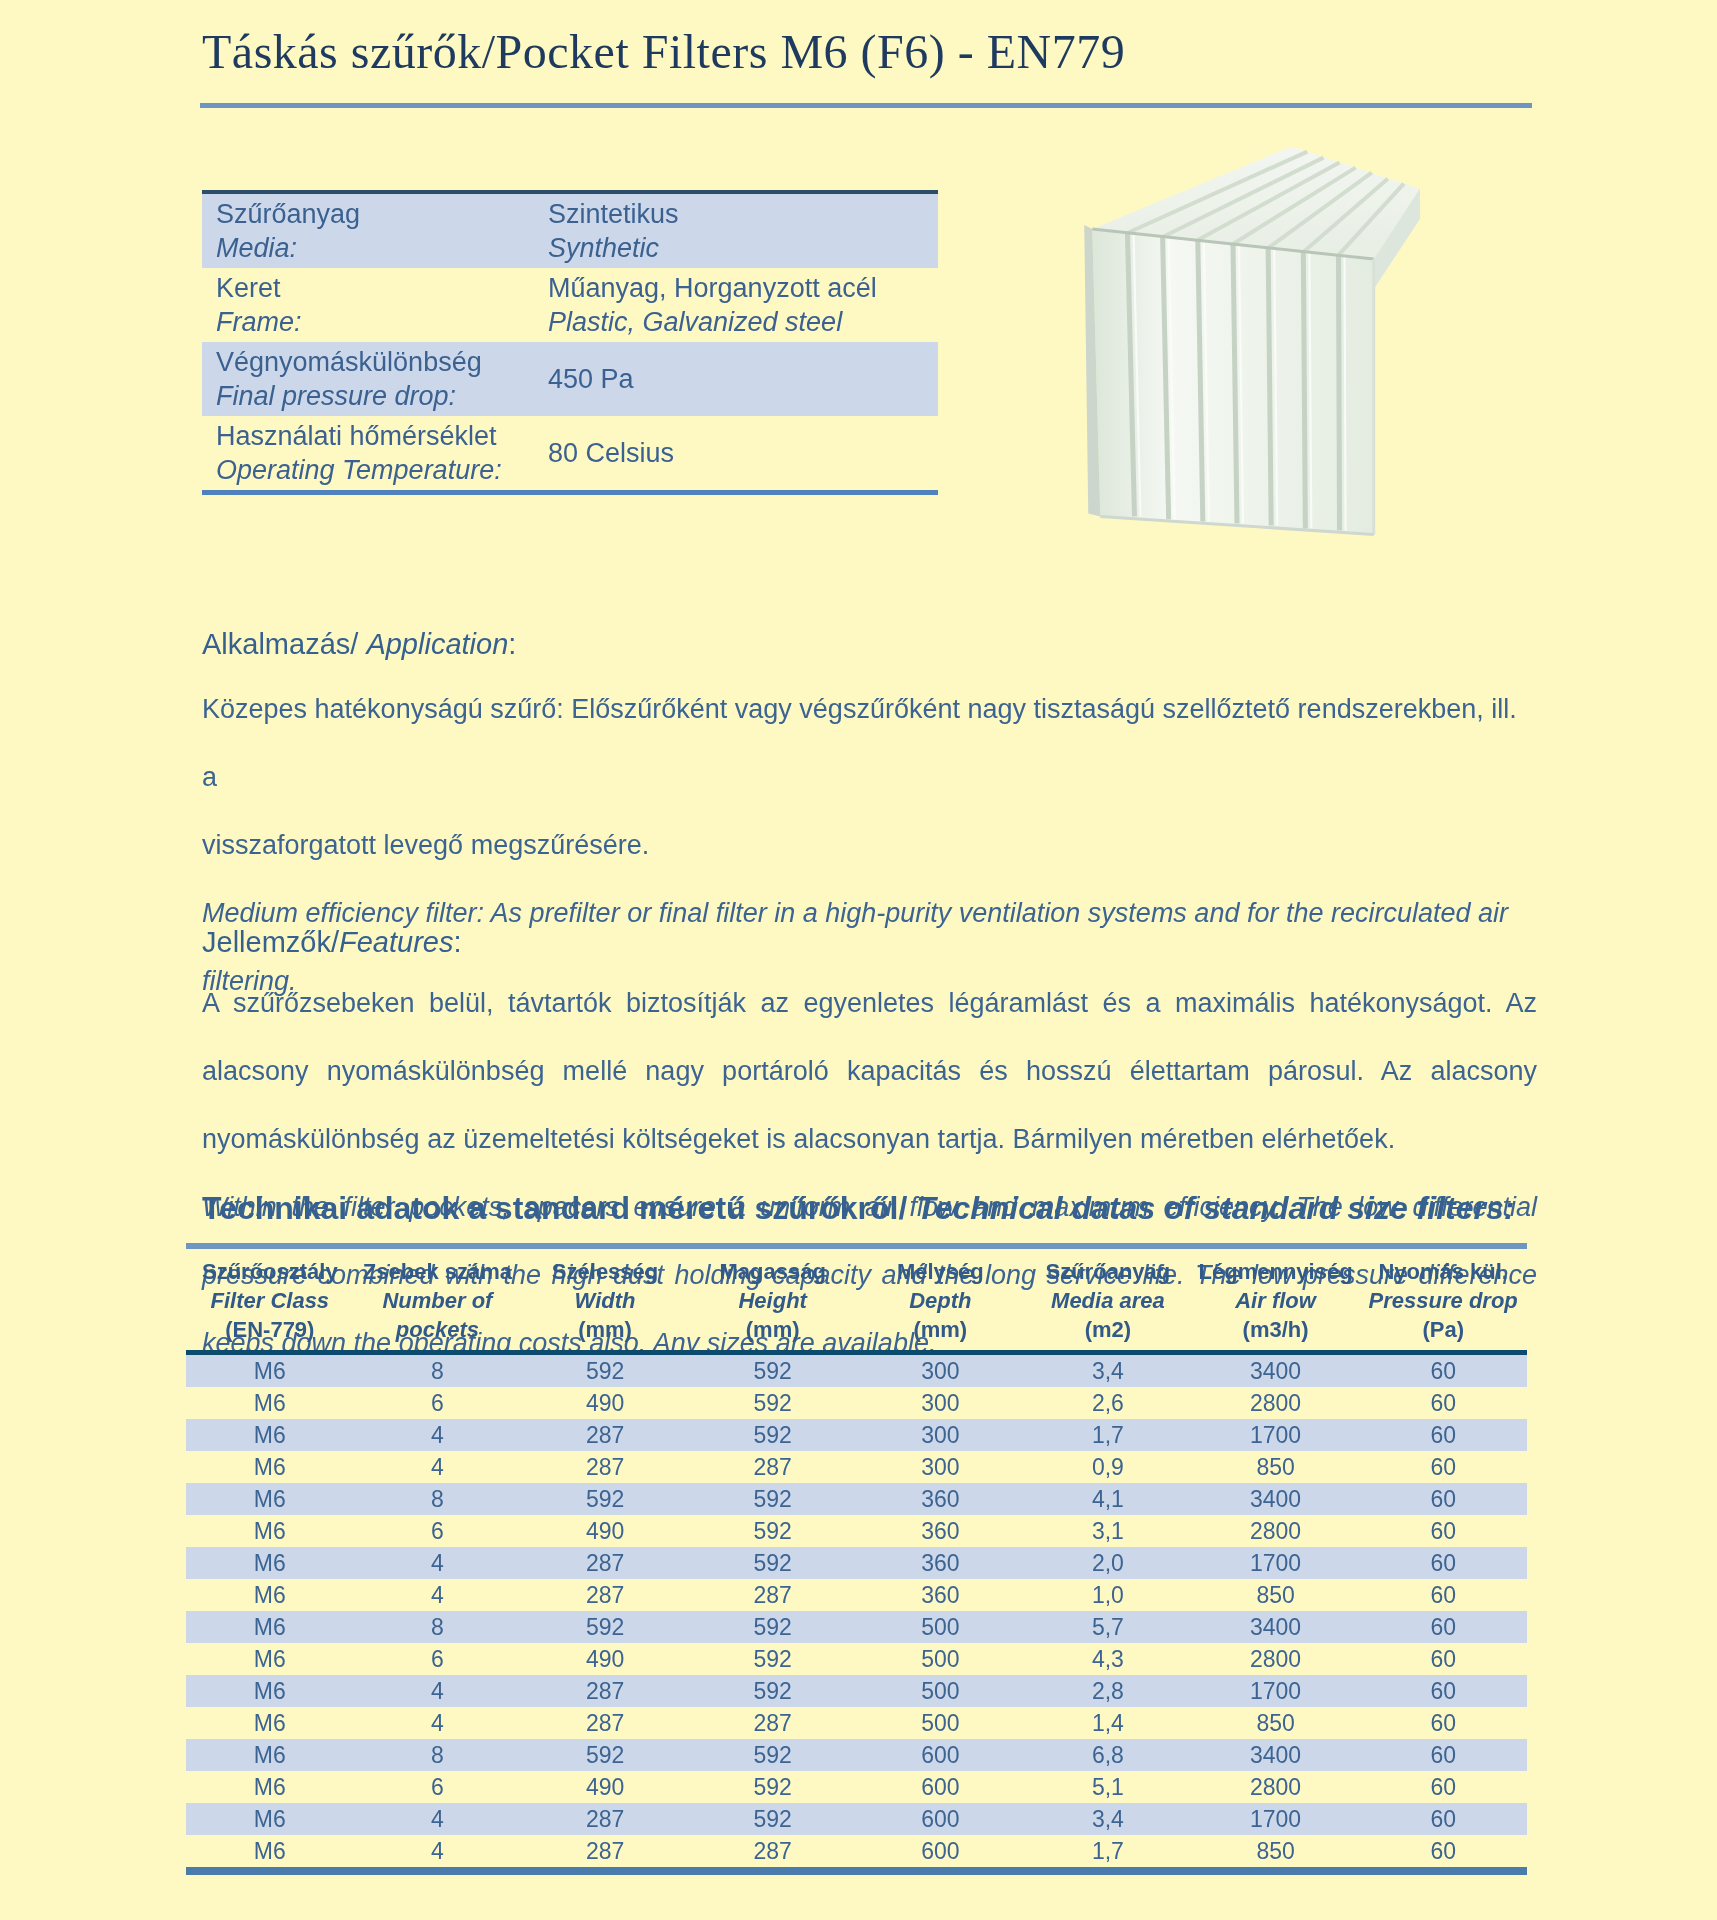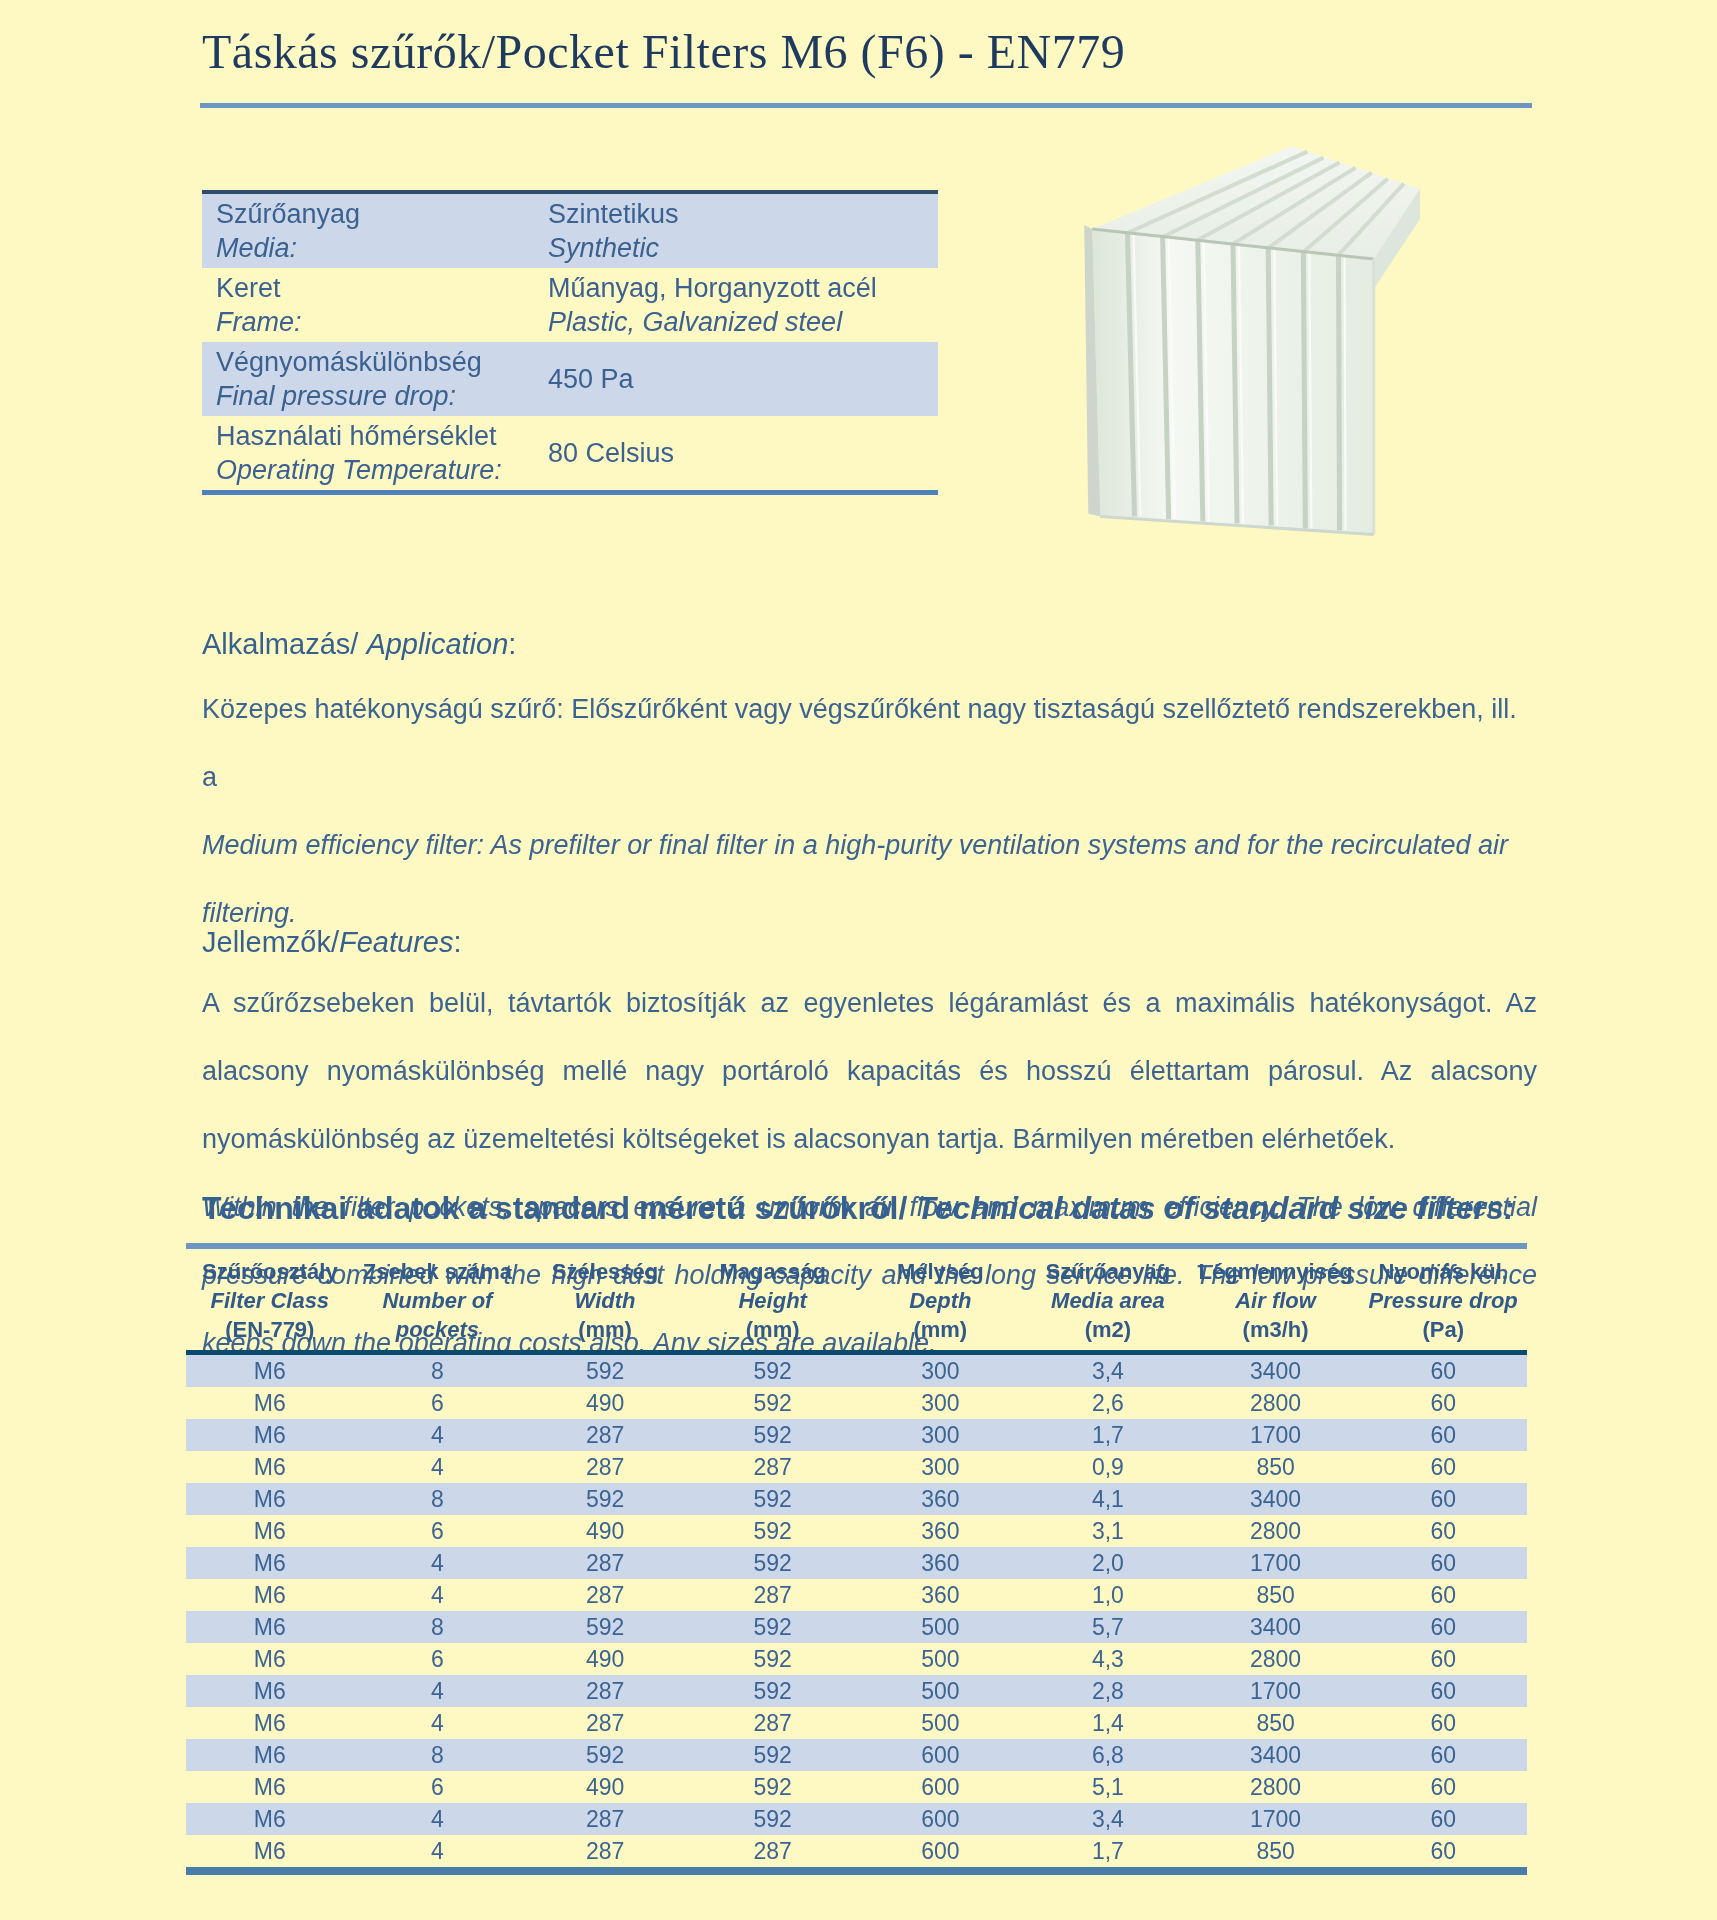--- a/index.html
+++ b/index.html
@@ -150,20 +150,21 @@
 
     <polygon points="44,94 52,98 60,384 48,381" fill="#cdd6cc"></polygon>
     <line x1="52" y1="98" x2="332" y2="128" stroke="#b9c5b7" stroke-width="3"></line>
     <line x1="332" y1="128" x2="332" y2="402" stroke="#d8e1d6" stroke-width="3"></line>
     <line x1="60" y1="384" x2="332" y2="402" stroke="#cfd8ce" stroke-width="3"></line>
   </svg>
 
   <div class="section app-section">
     <h2 class="section-heading"><span>Alkalmazás/ </span><span class="italic">Application</span><span>:</span></h2>
     <div class="para-line">Közepes hatékonyságú szűrő: Előszűrőként vagy végszűrőként nagy tisztaságú szellőztető rendszerekben, ill. a</div>
+    <div class="para-line">visszaforgatott levegő megszűrésére.</div>
     <div class="para-line italic-line">Medium efficiency filter: As prefilter or final filter in a high-purity ventilation systems and for the recirculated air filtering.</div>
   </div>
 
   <div class="section features-section">
     <h2 class="section-heading"><span>Jellemzők/</span><span class="italic">Features</span><span>:</span></h2>
     <p class="justified">A szűrőzsebeken belül, távtartók biztosítják az egyenletes légáramlást és a maximális hatékonyságot. Az alacsony nyomáskülönbség mellé nagy portároló kapacitás és hosszú élettartam párosul. Az alacsony nyomáskülönbség az üzemeltetési költségeket is alacsonyan tartja. Bármilyen méretben elérhetőek.</p>
     <p class="justified italic-line">Within the filter pockets, spacers ensure a uniform air flow and maximum efficiency. The low differential pressure combined with the high dust holding capacity and the long service life. The low pressure difference keeps down the operating costs also. Any sizes are available.</p>
   </div>
 
   <div class="tech-section">

